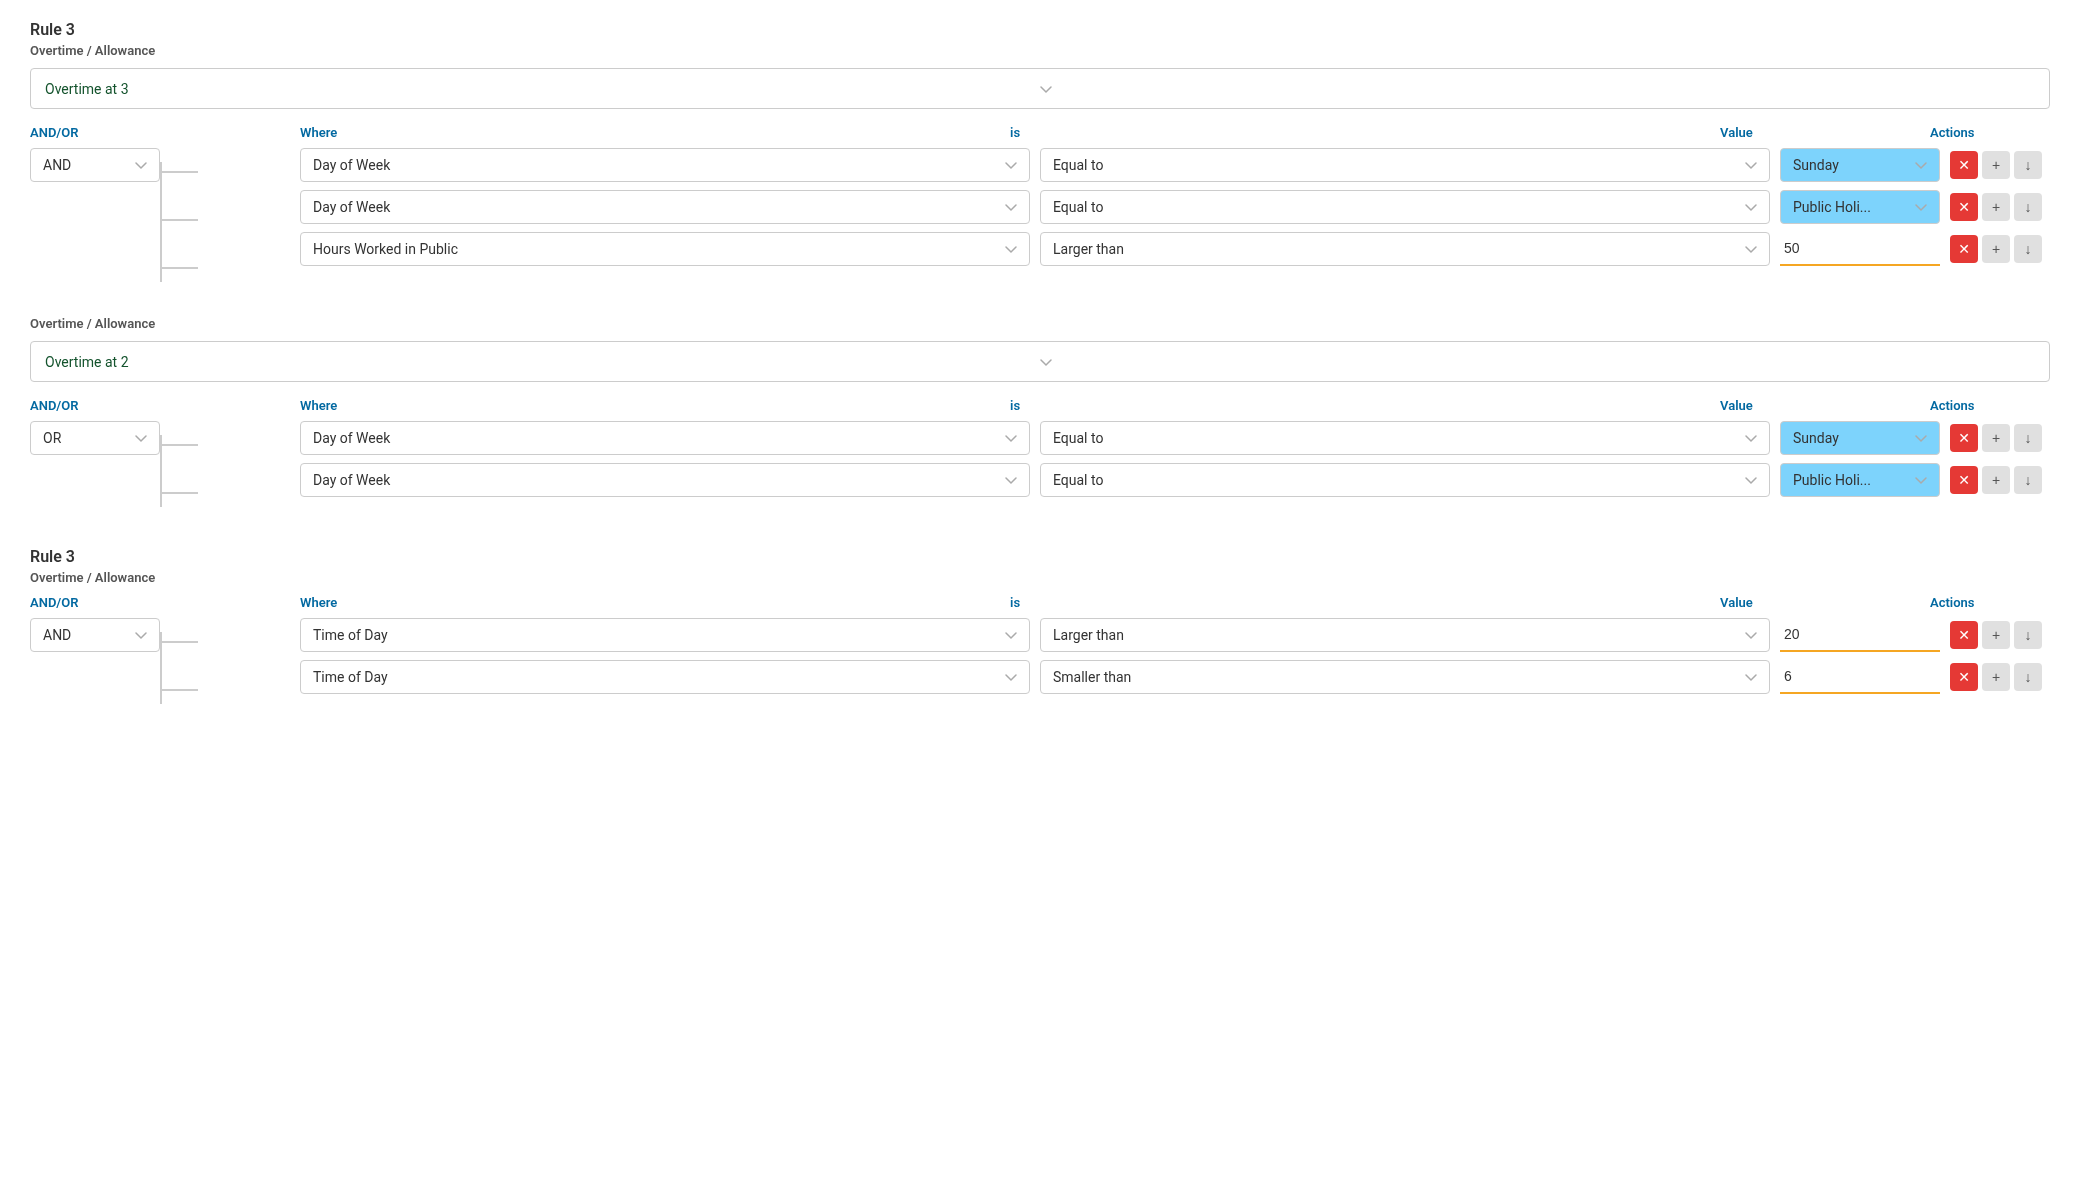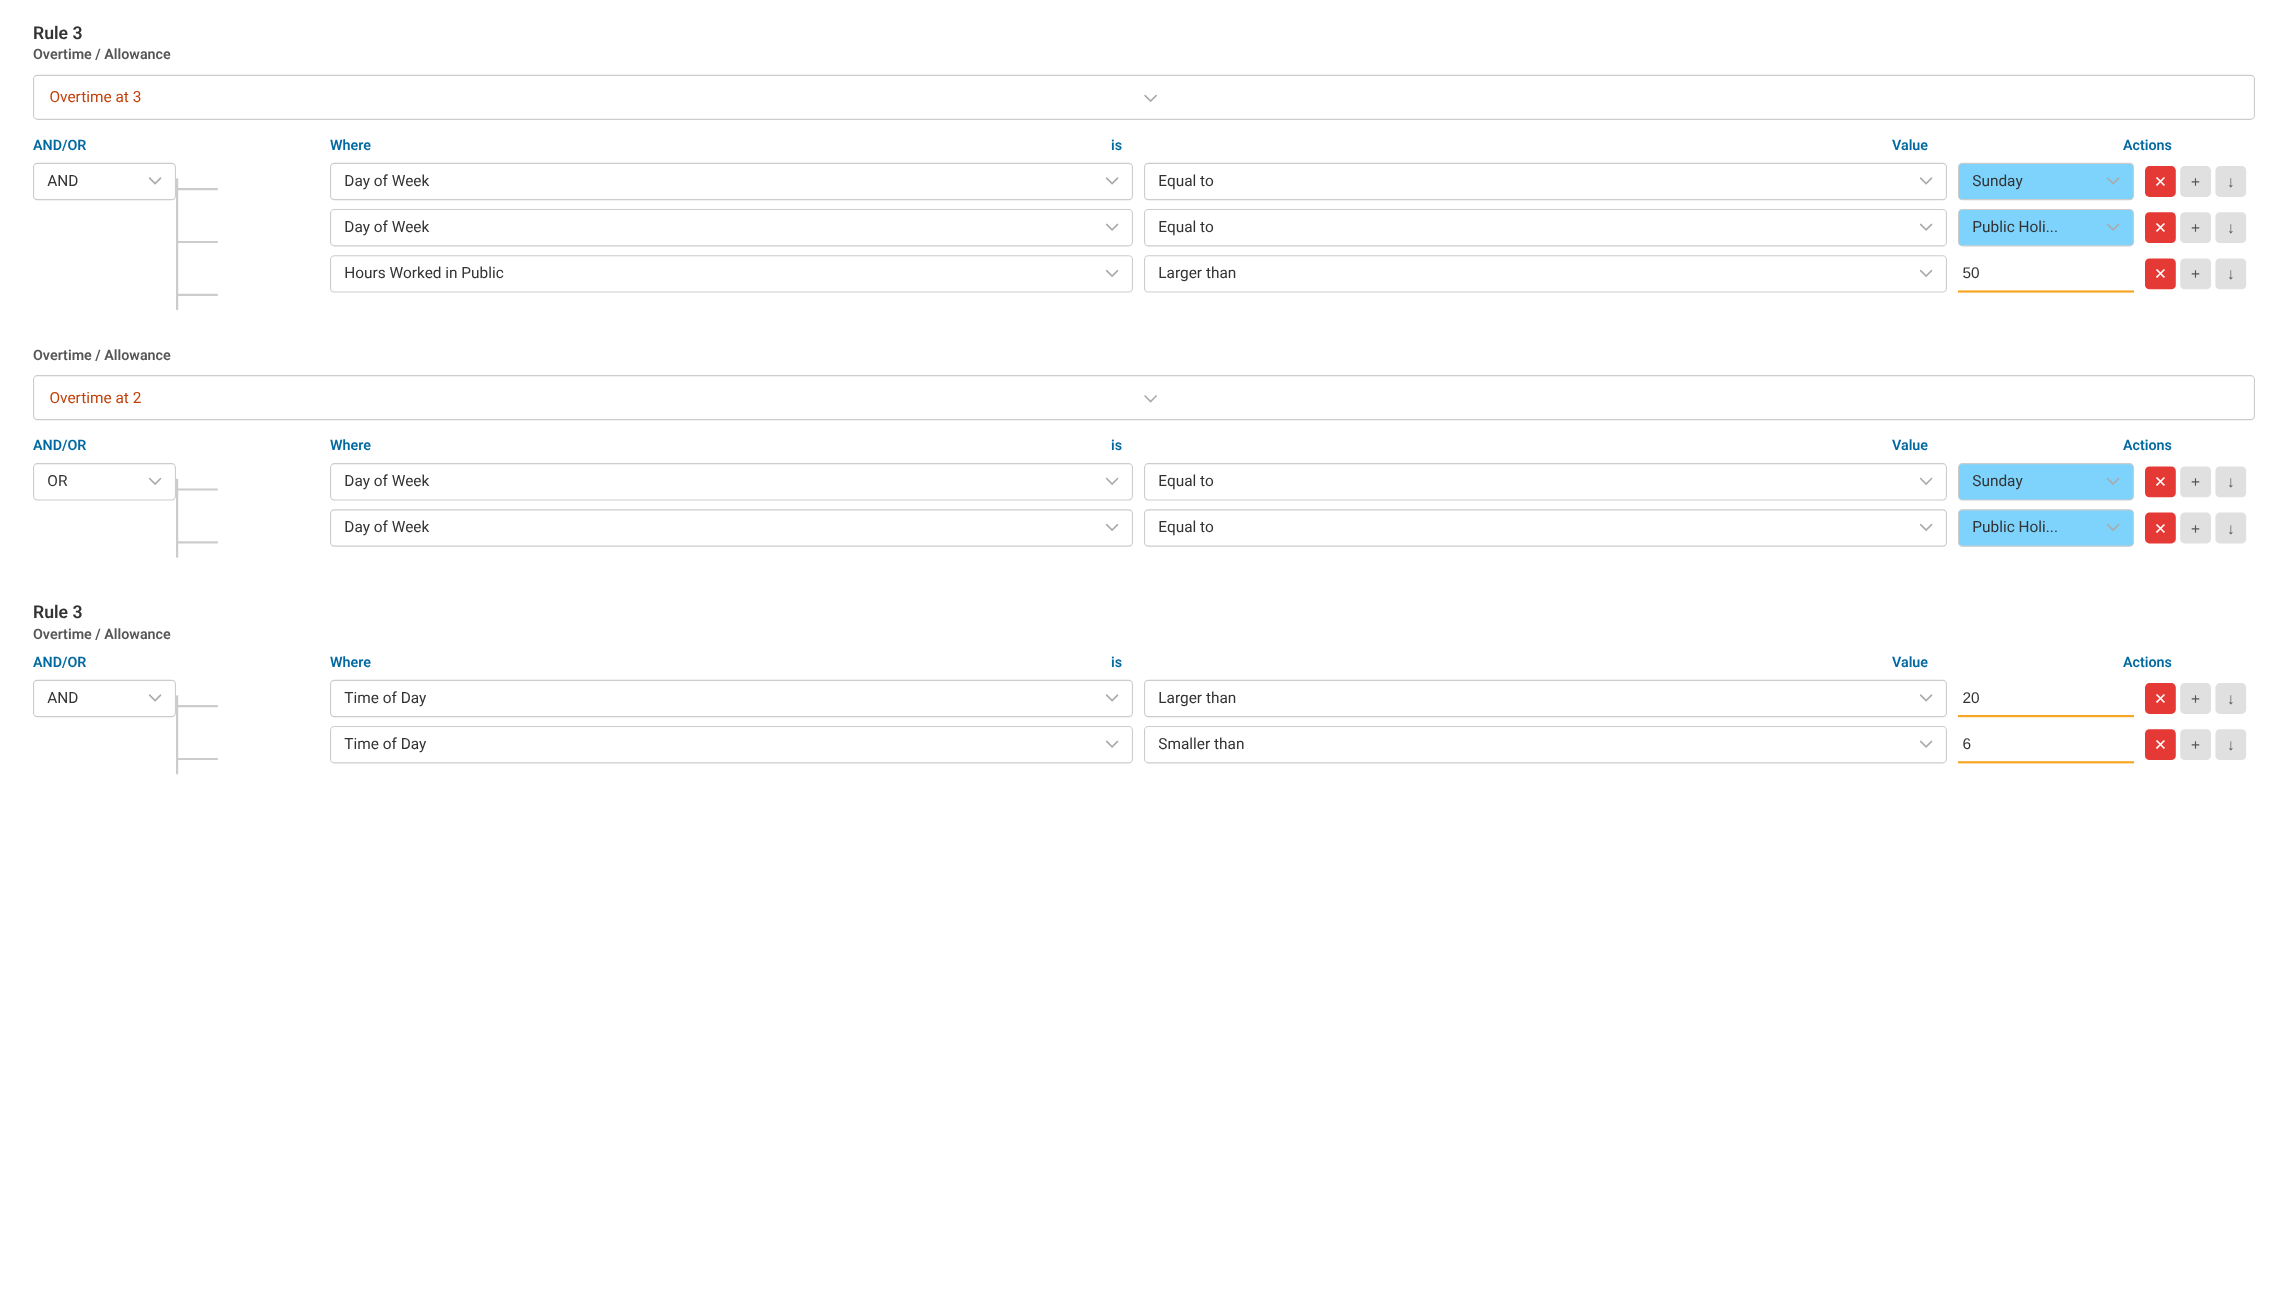--- a/index.html
+++ b/index.html
@@ -30,21 +30,21 @@
       border: 1px solid #ccc;
       border-radius: 4px;
       padding: 10px 14px;
       margin-bottom: 16px;
       background: #fff;
       position: relative;
     }
     .overtime-select-wrapper span {
       flex: 1;
       font-size: 14px;
-      color: #c2410c;
+      color: #14532d;
     }
     .overtime-select-wrapper .chevron-down {
       color: #aaa;
       font-size: 16px;
       cursor: pointer;
     }
     .column-headers {
       display: grid;
       grid-template-columns: 260px 1fr 1fr 200px 120px;
       gap: 10px;

